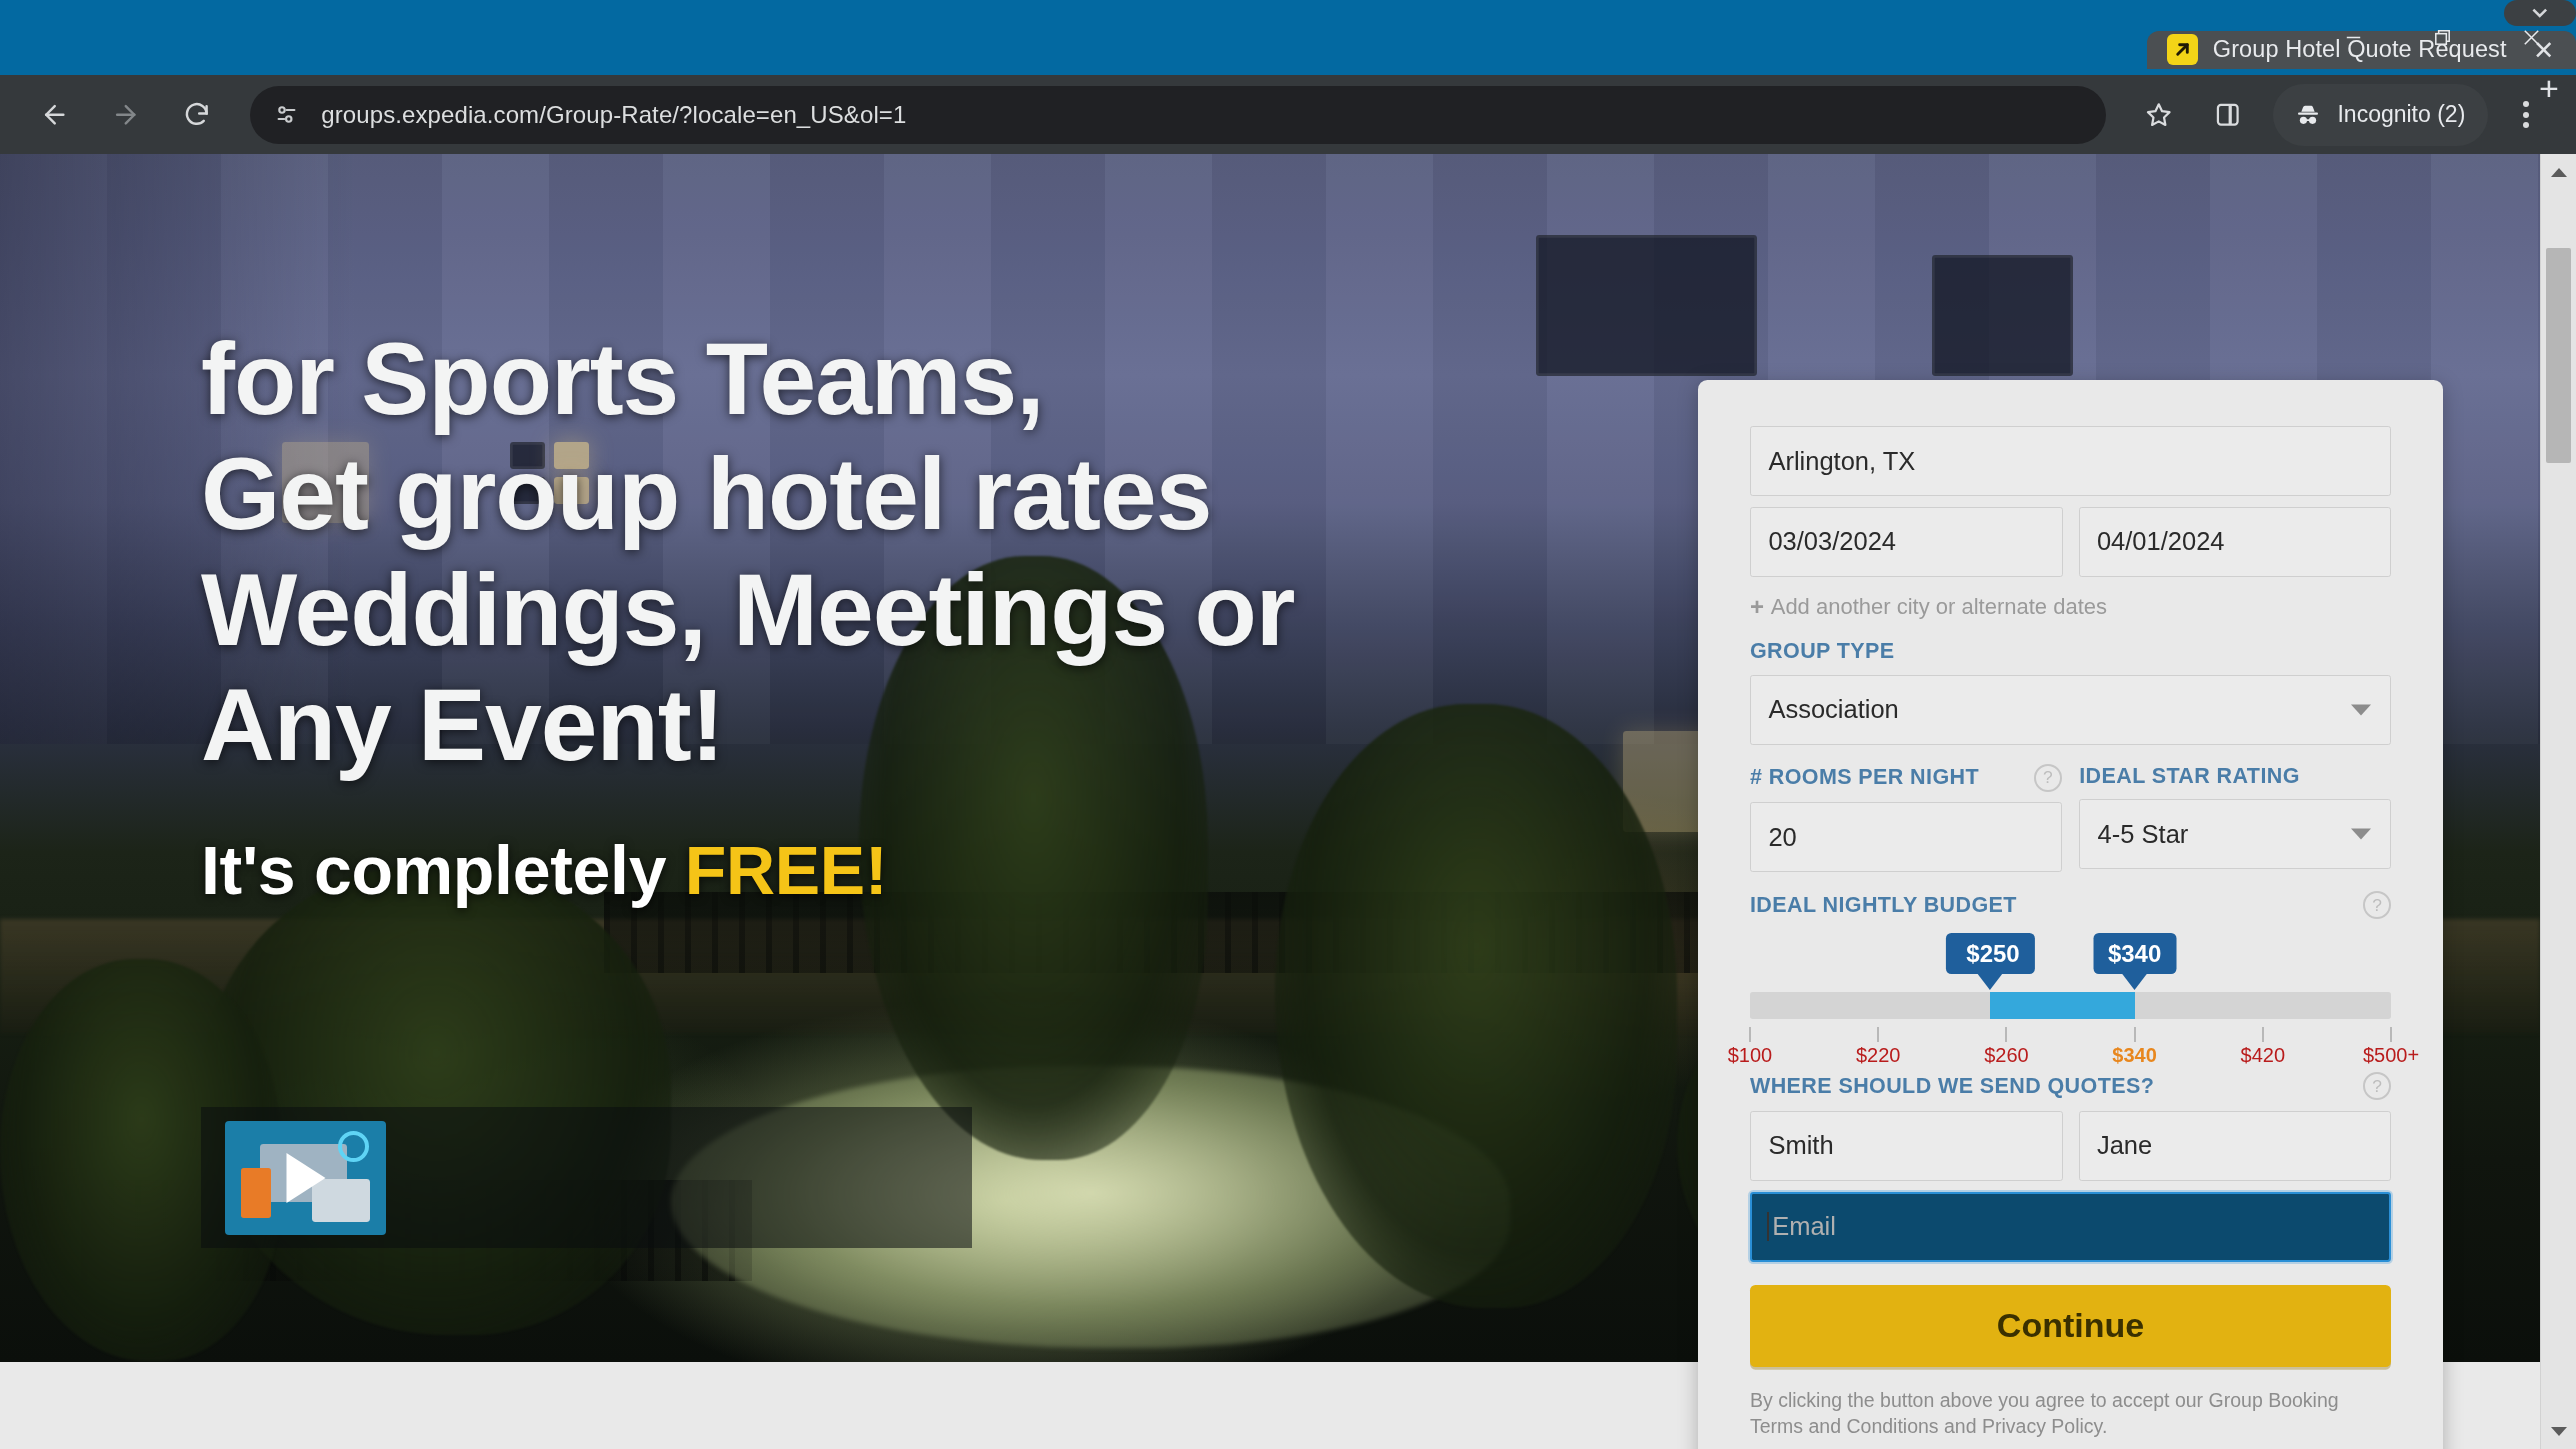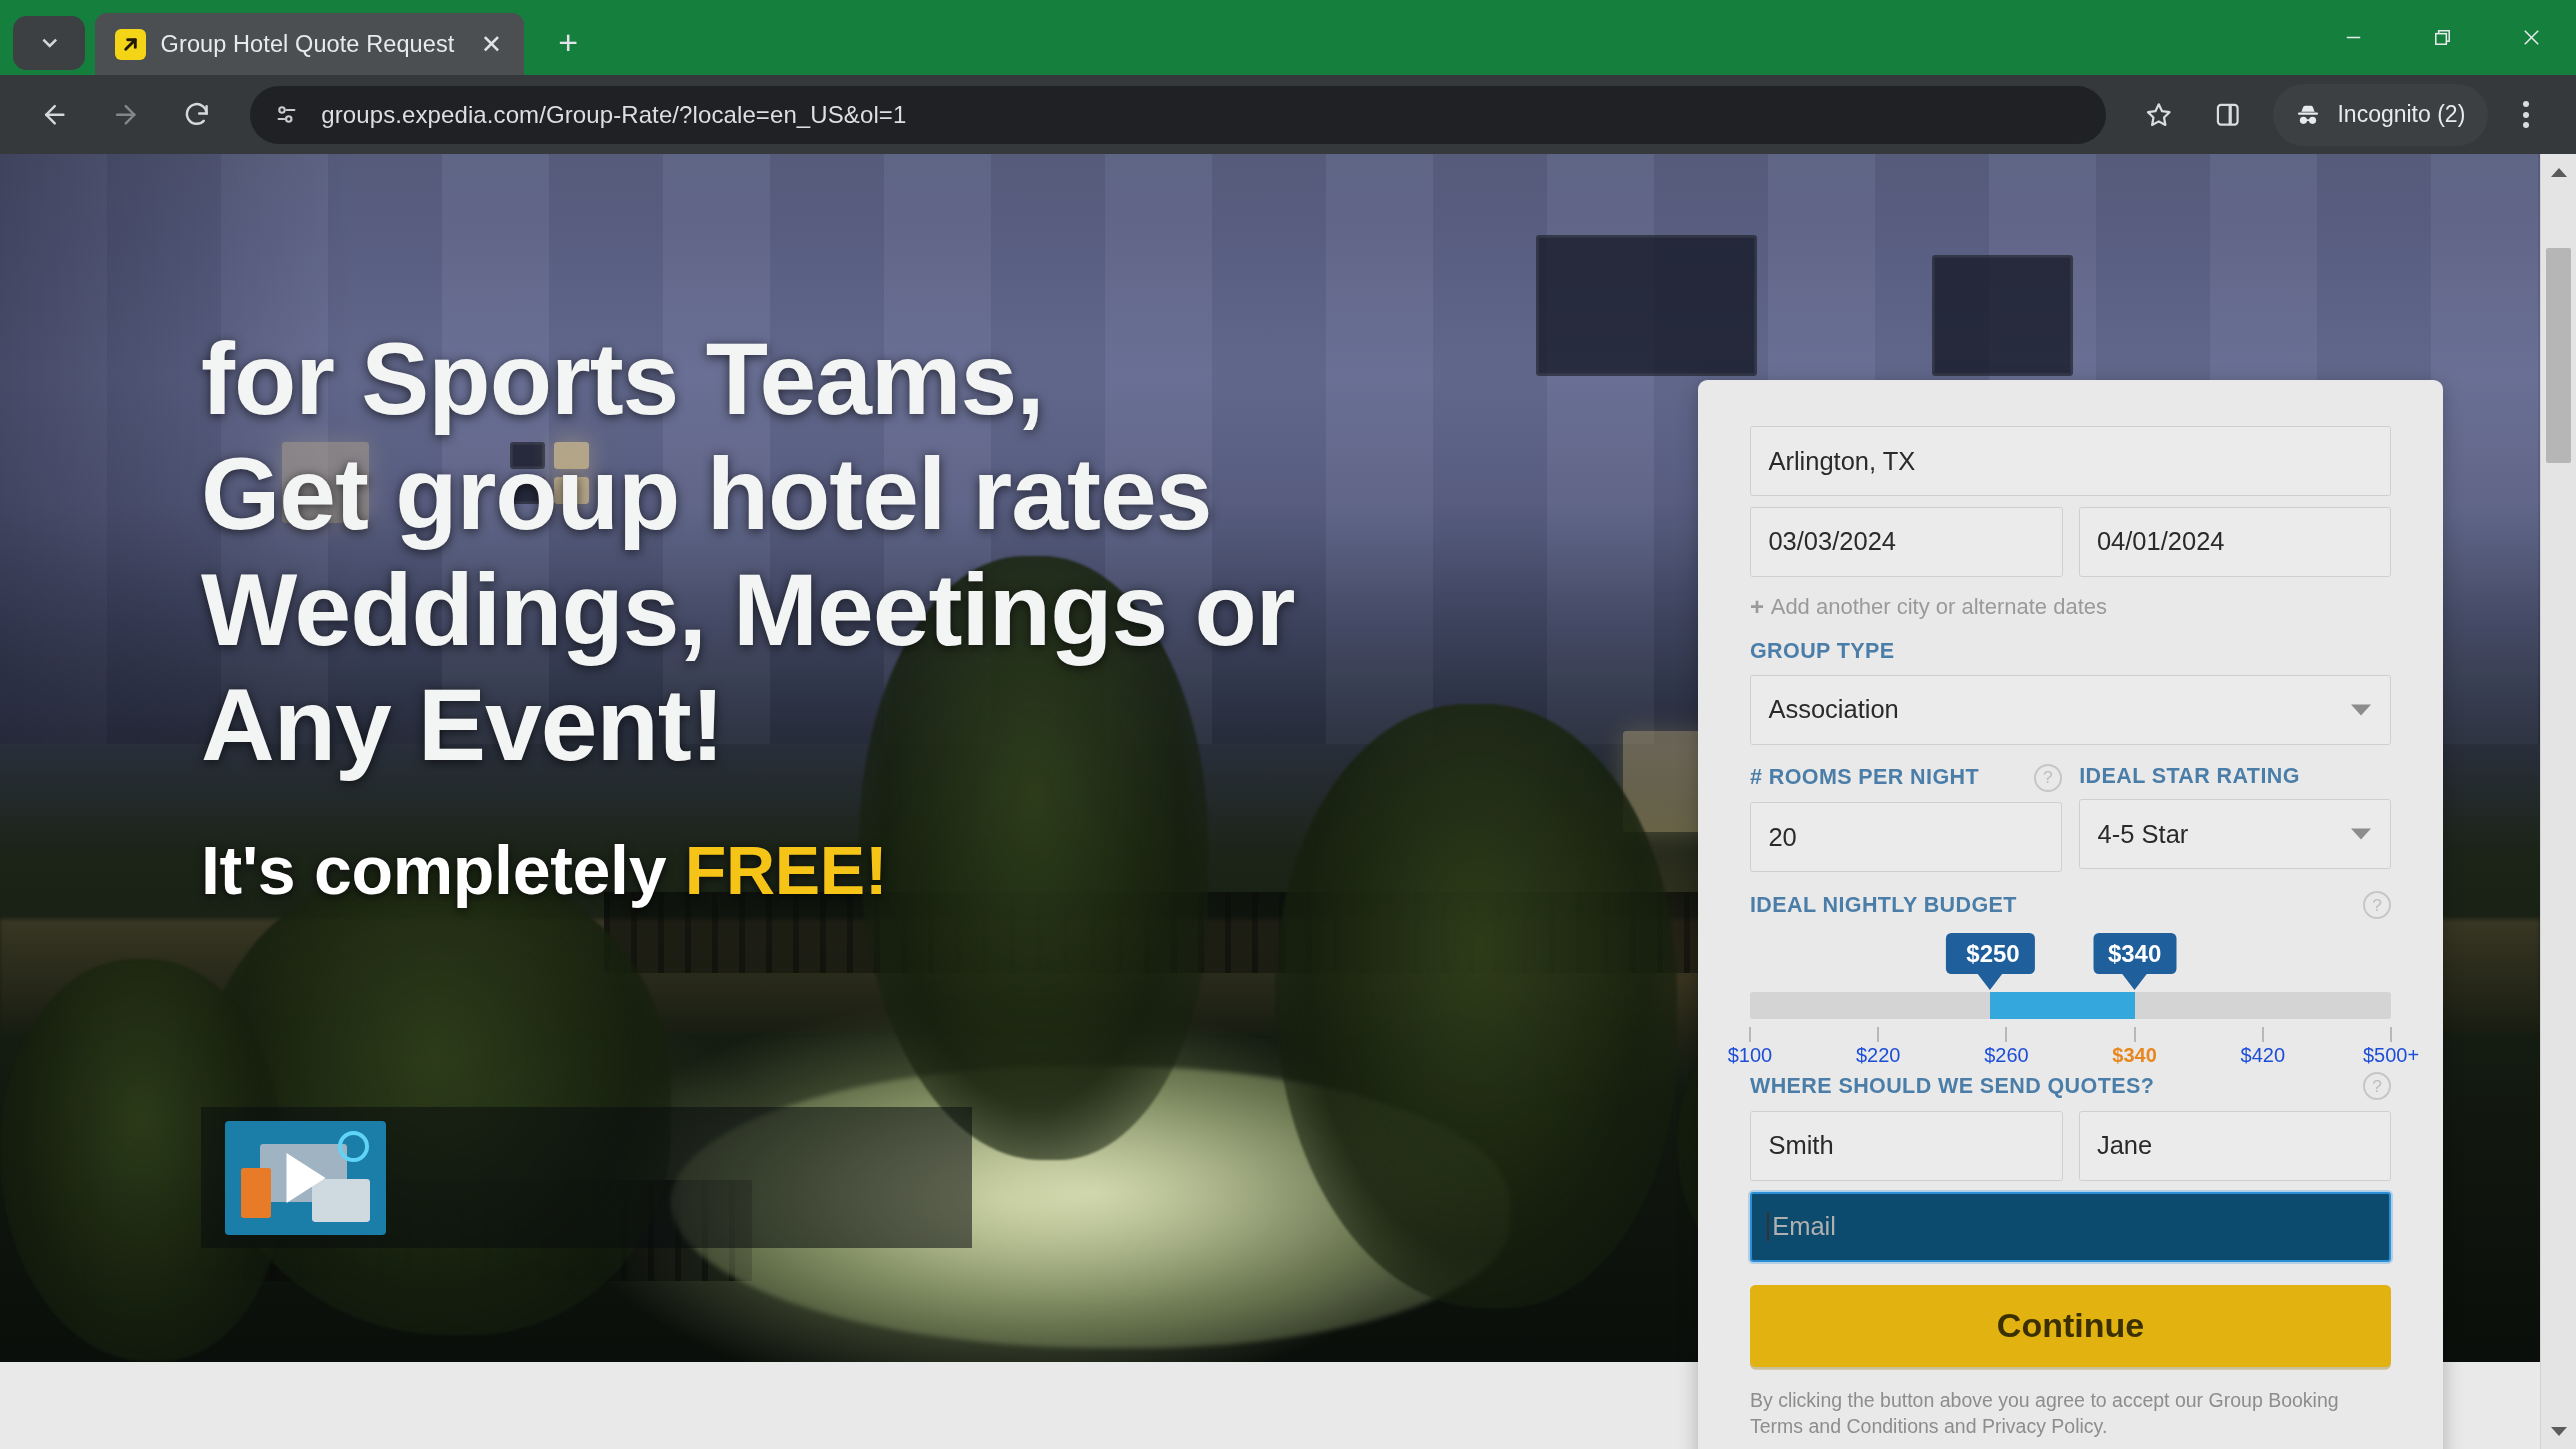--- a/index.html
+++ b/index.html
@@ -5,21 +5,21 @@
   * { margin:0; padding:0; box-sizing:border-box; }
   html,body { width:2576px; height:1449px; overflow:hidden; }
   body {
     font-family:"Liberation Sans", sans-serif;
     background:#202124;
   }
 
   
   .browser { width:2576px; height:1449px; display:flex; flex-direction:column; background:#323639; }
 
-  .tabstrip { height:75px; background:#15803d; display:flex; align-items:flex-end; padding-left:13.4px; position:relative; }
+  .tabstrip { height:75px; background:#0369a1; display:flex; align-items:flex-end; padding-left:13.4px; position:relative;flex-direction:column; }
   .tab-list-btn {
     width:72px; height:54px; margin-bottom:5.4px; border-radius:13.4px;
     background:#3c4043; display:flex; align-items:center; justify-content:center;
     color:#d5d7da;
   }
   .tab-list-btn svg { width:25.5px; height:25.5px; }
 
   .tab {
     height:62px; min-width:429px; max-width:429px; margin-left:9.4px;
     background:#4b4f52; border-radius:12px 12px 0 0;
@@ -204,21 +204,21 @@
   }
   .track {
     position:absolute; left:0; right:0; top:66px; height:27px;
     background:#d4d4d4; border-radius:2.7px;
   }
   .track-fill { position:absolute; top:0; bottom:0; background:#34a8dc; }
   .ticks { position:absolute; left:0; right:0; top:101px; height:14.8px; }
   .tick { position:absolute; width:2px; height:14.8px; background:#b8b8b8; transform:translateX(-50%); }
   .ticklabels { position:absolute; left:0; right:0; top:118px; height:28px; }
   .ticklabel {
-    position:absolute; transform:translateX(-50%); font-size:20px; color:#1d4ed8; white-space:nowrap;
+    position:absolute; transform:translateX(-50%); font-size:20px; color:#b91c1c; white-space:nowrap;
   }
   .ticklabel.hl { color:#e8871e; font-weight:bold; }
 
   .email-fld {
     width:100%; height:70px; background:#0c4a6e; border:2.7px solid #2a8fd6; border-radius:3.4px;
     display:flex; align-items:center; padding:0 14.8px; margin-top:10.7px;
     box-shadow:0 0 0 2px rgba(42,143,214,.28);
   }
   .caret { width:2px; height:29.5px; background:#333; margin-right:3.4px; }
   .ph { color:#b0b0b0; font-size:25.5px; }

